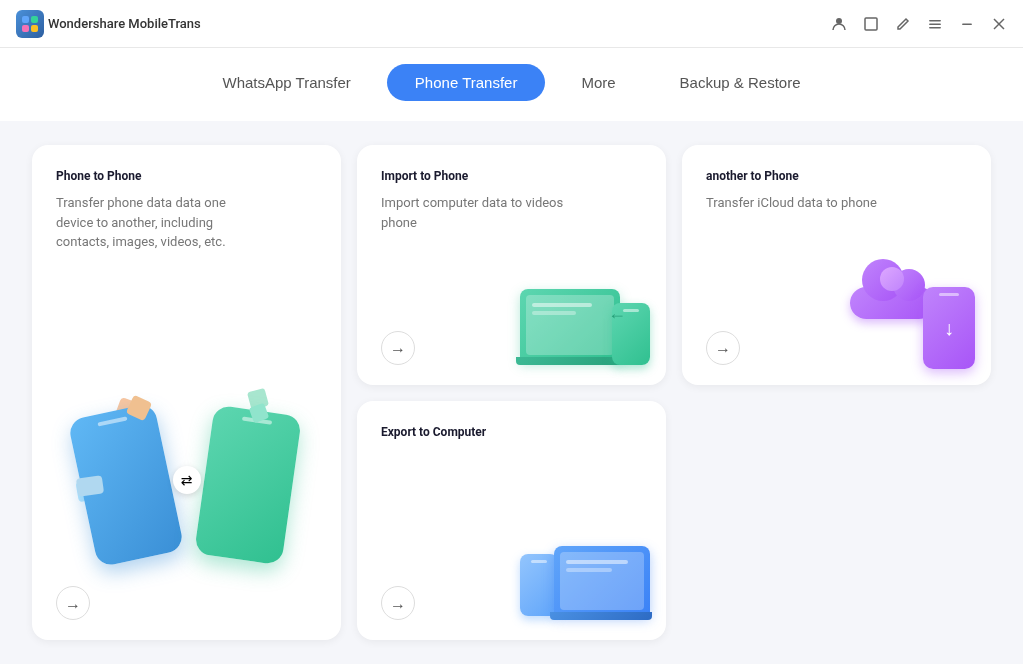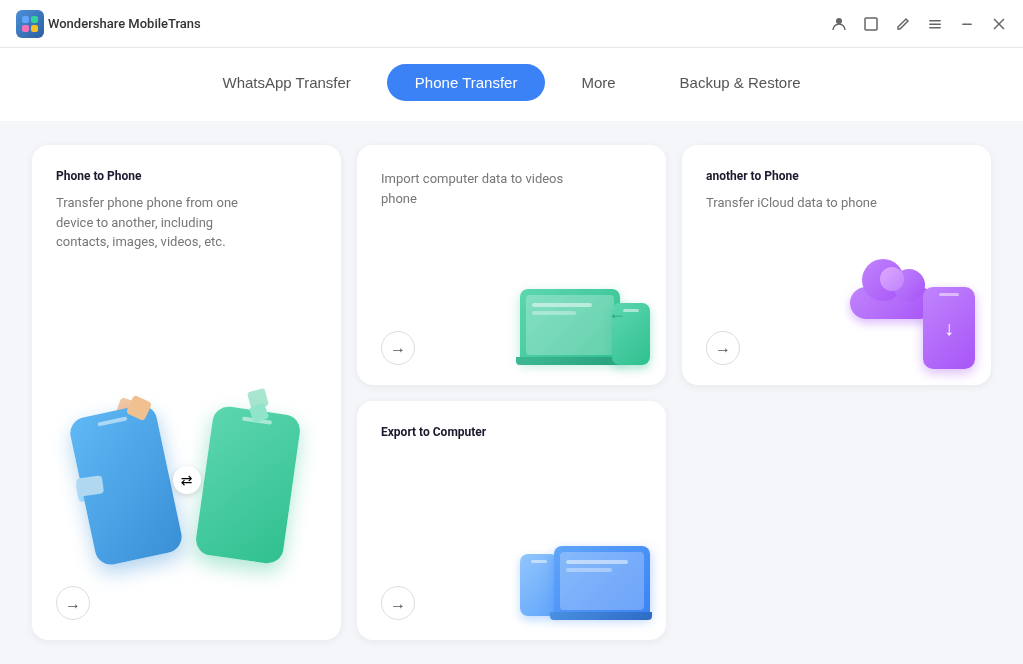--- a/index.html
+++ b/index.html
@@ -272,21 +272,21 @@
   <button class="nav-tab">WhatsApp Transfer</button>
   <button class="nav-tab active">Phone Transfer</button>
   <button class="nav-tab">More</button>
   <button class="nav-tab">Backup &amp; Restore</button>
 </div>
 
 <div class="main">
 
   <div class="card card-large">
     <h2 class="card-title">Phone to Phone</h2>
-    <p class="card-desc">Transfer phone phone from one device to another, including contacts, images, videos, etc.</p>
+    <p class="card-desc">Transfer phone data data one device to another, including contacts, images, videos, etc.</p>
 
     <div class="illus-large">
       <div class="phone-pair">
         <div class="float-square1"></div>
         <div class="float-square2"></div>
         <div class="float-arrow"></div>
 
         <div class="phone-back" style="position:absolute; width:88px; height:150px; background:linear-gradient(135deg,#60b8f5 0%,#3a8fd6 100%); border-radius:16px; bottom:20px; left:5px; transform:rotate(-12deg); box-shadow:0 8px 20px rgba(58,143,214,0.4);">
           <div style="position:absolute; top:8px; left:50%; transform:translateX(-50%); width:30px; height:4px; background:rgba(255,255,255,0.5); border-radius:2px;"></div>
         </div>
@@ -302,20 +302,21 @@
         <div style="position:absolute; top:18px; left:52px; width:20px; height:20px; background:#f0c090; border-radius:4px; transform:rotate(25deg);"></div>
         <div style="position:absolute; top:25px; right:30px; width:16px; height:16px; background:#90e4cc; border-radius:3px; transform:rotate(-20deg);"></div>
         <div style="position:absolute; bottom:85px; left:0; width:26px; height:18px; background:#b0d8f0; border-radius:4px; transform:rotate(-8deg);"></div>
       </div>
     </div>
 
     <div class="arrow-btn">→</div>
   </div>
 
   <div class="card">
+    <h2 class="card-title">Import to Phone</h2>
     <p class="card-desc">Import computer data to videos phone</p>
 
     <div class="illus-small">
 
       <div style="position:relative; width:130px; height:110px;">
 
         <div style="position:absolute; bottom:8px; left:0; width:100px; height:72px; background:linear-gradient(135deg,#5dd6b0 0%,#30c090 100%); border-radius:8px 8px 0 0; box-shadow:0 4px 12px rgba(48,192,144,0.35);">
           <div style="position:absolute; top:6px; left:6px; right:6px; bottom:6px; background:rgba(255,255,255,0.25); border-radius:4px;"></div>
 
           <div style="position:absolute; top:14px; left:12px; width:60px; height:4px; background:rgba(255,255,255,0.5); border-radius:2px;"></div>

